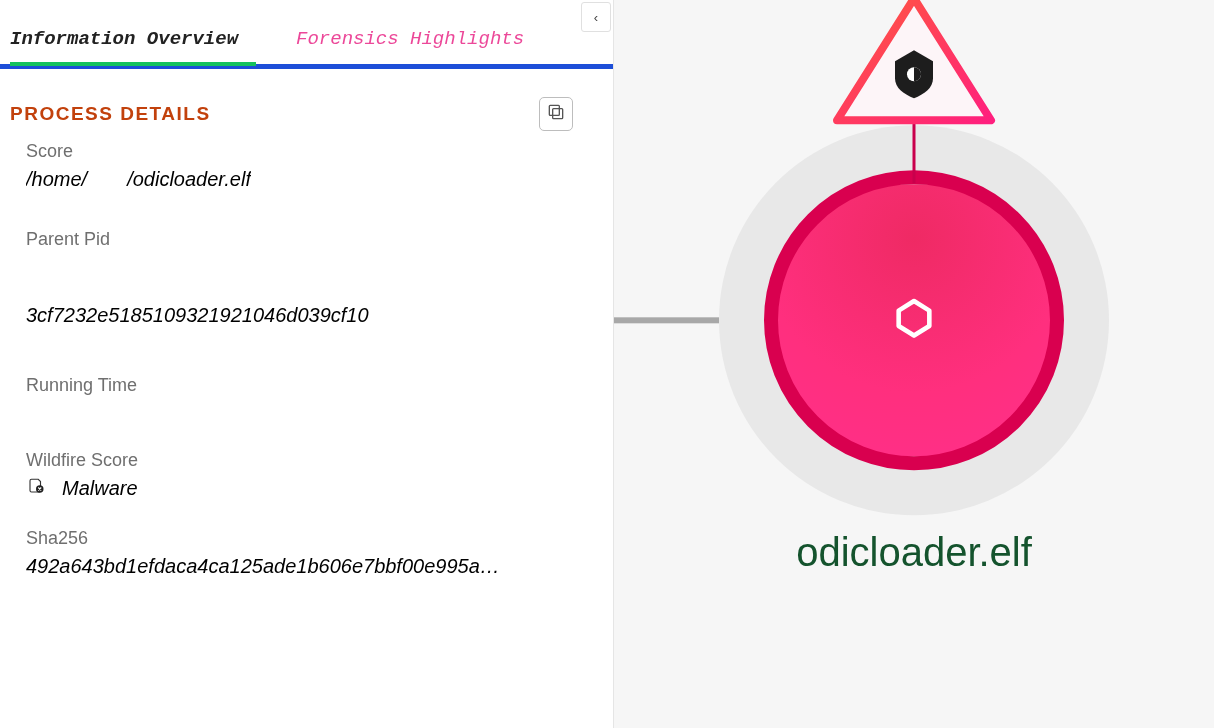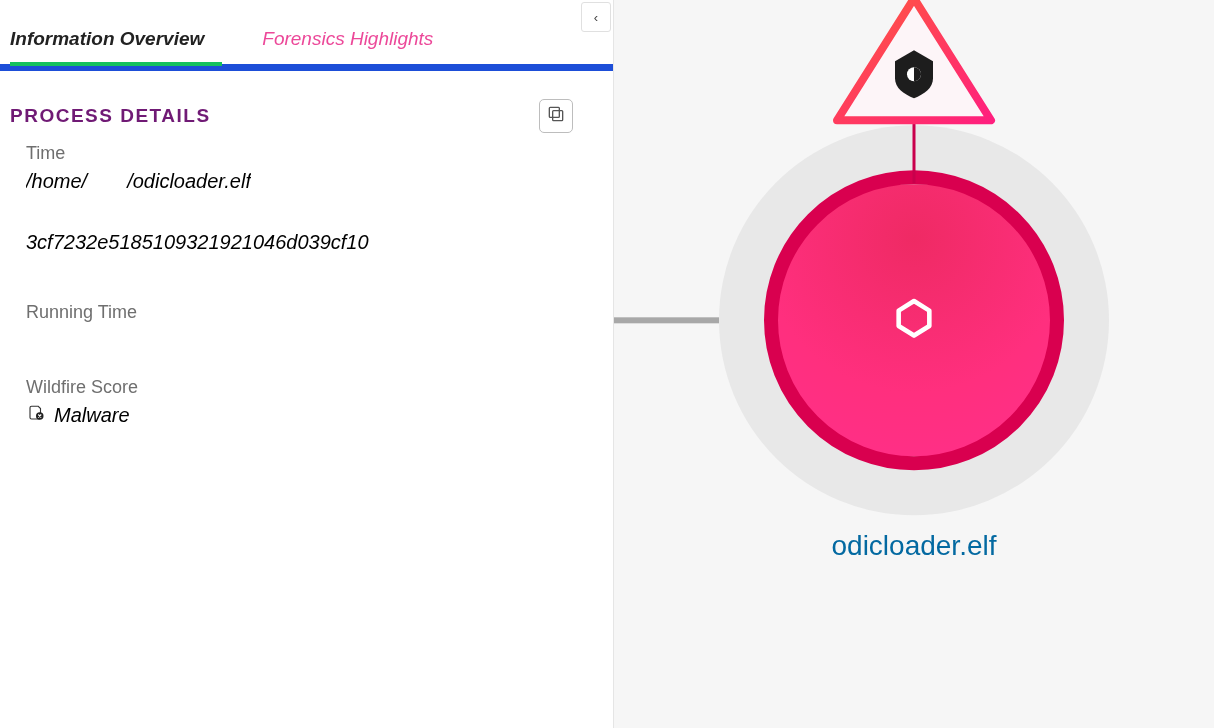--- a/index.html
+++ b/index.html
@@ -12,22 +12,23 @@
     background: #ffffff;
     border-right: 1px solid #e5e5e5;
     display: flex;
     flex-direction: column;
     position: relative;
   }
   .tabs-row {
     display: flex;
     align-items: center;
     padding: 8px 10px 0 10px;
-    border-bottom: 7px solid #1d4ed8;
-    position: relative;
+    border-bottom: 5px solid #1d4ed8;
+    position: relative;
+    font-family: Liberation Mono, monospace;
   }
   .tab {
     padding: 20px 18px 14px 0;
     margin-right: 40px;
     font-size: 19px;
     font-style: italic;
     color: #ec4899;
     cursor: pointer;
     position: relative;
   }
@@ -62,21 +63,21 @@
   .section-header-row {
     display: flex;
     align-items: center;
     justify-content: space-between;
     padding-right: 30px;
   }
   .section-title {
     font-size: 19px;
     font-weight: 700;
     letter-spacing: 1.5px;
-    color: #701a75;
+    color: #c2410c;
   }
   .copy-btn {
     width: 34px; height: 34px;
     border: 1px solid #bdbdbd;
     border-radius: 5px;
     display: flex; align-items: center; justify-content: center;
     cursor: pointer;
     color: #555;
     background: #fff;
   }
@@ -89,21 +90,21 @@
   }
   .field-value {
     font-size: 20px;
     font-style: italic;
     color: #000000;
     white-space: nowrap;
     overflow: hidden;
     text-overflow: ellipsis;
     max-width: 480px;
   }
-  .wf-row { display: flex; align-items: center; gap: 8px; }
+  .wf-row { display: flex; align-items: center; gap: 16px; }
   .wf-icon { color: #333; }
   .path-val { display: inline-flex; gap: 4px; }
   .path-gap { display: inline-block; width: 32px; }
 
   
   .right-panel {
     flex: 1;
     height: 100%;
     background: #f6f6f6;
     position: relative;
@@ -160,22 +161,22 @@
     left: 0;
     width: calc(50% - 195px);
     height: 6px;
     background: #a8a8a8;
   }
   .node-label {
     position: absolute;
     left: 50%;
     transform: translateX(-50%);
     top: calc(50% + 210px);
-    font-size: 28px;
-    color: #0369a1;
+    font-size: 40px;
+    color: #14532d;
     white-space: nowrap;
   }
 </style>
 </head>
 <body>
 
 <div class="root">
 
   <div class="left-panel">
     <div class="collapse-btn">
@@ -199,28 +200,32 @@
               <rect x="8" y="8" width="12" height="12" rx="1"></rect>
               <rect x="4" y="4" width="12" height="12" rx="1"></rect>
             </svg>
           </span>
         </div>
       </div>
 
       <div class="fields">
 
         <div class="field" style="margin-bottom:38px">
-          <div class="field-label">Time</div>
+          <div class="field-label">Score</div>
           <div class="field-value path-val">
             <span>/home/</span>
             <span class="path-gap"></span>
             <span>/odicloader.elf</span>
           </div>
         </div>
 
+        <div class="field">
+          <div class="field-label">Parent Pid</div>
+          <div class="field-value"></div>
+        </div>
 
         <div class="field">
           <div class="field-value">3cf7232e5185109321921046d039cf10</div>
         </div>
 
         <div class="field">
           <div class="field-label">Running Time</div>
           <div class="field-value"></div>
         </div>
 
@@ -231,20 +236,24 @@
               <svg width="20" height="18" viewBox="0 0 24 24" fill="currentColor">
                 <path d="M6 3h9l3 3v12a2 2 0 0 1-2 2H6a2 2 0 0 1-2-2V5a2 2 0 0 1 2-2z" fill="none" stroke="currentColor" stroke-width="1.5"></path>
                 <circle cx="17" cy="16" r="5" fill="#222"></circle>
                 <path d="M15 14l4 4M19 14l-4 4" stroke="#fff" stroke-width="1.5"></path>
               </svg>
             </span>
             <span>Malware</span>
           </div>
         </div>
 
+        <div class="field" style="margin-bottom:10px">
+          <div class="field-label">Sha256</div>
+          <div class="field-value">492a643bd1efdaca4ca125ade1b606e7bbf00e995a…</div>
+        </div>
 
       </div>
     </div>
   </div>
 
   <div class="right-panel">
     <div class="viz">
 
       <div class="connector-left"></div>
 

